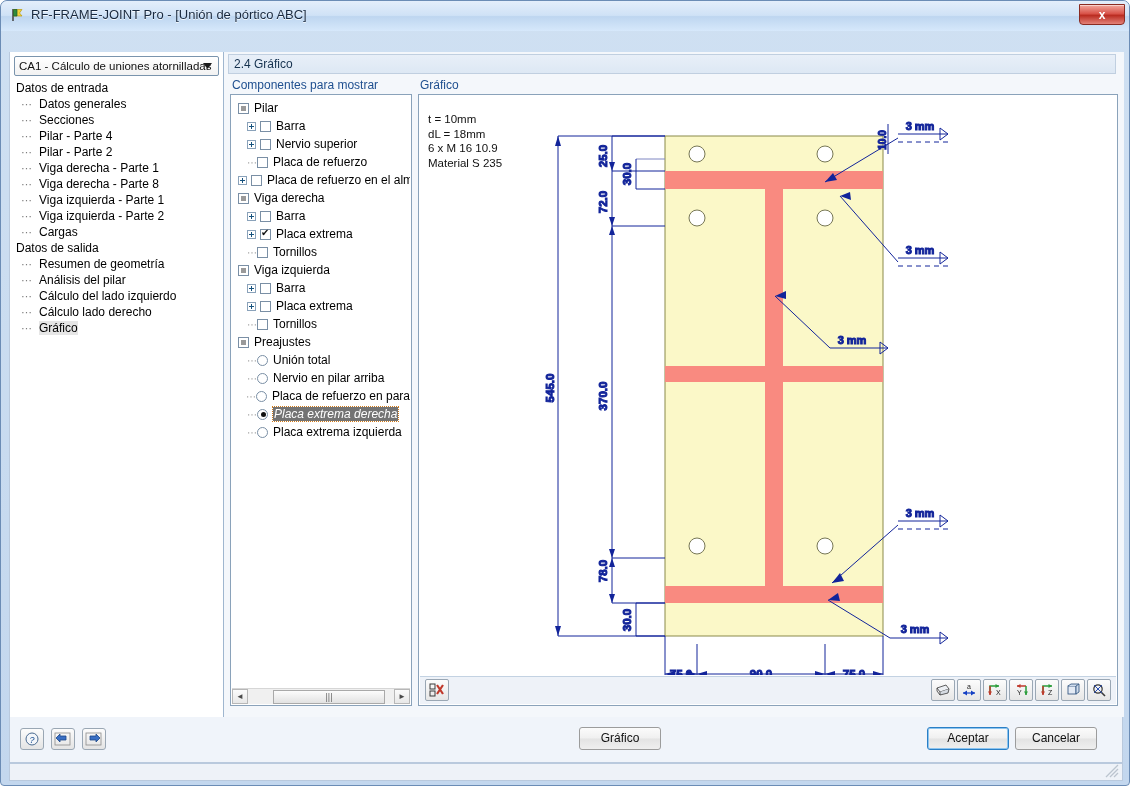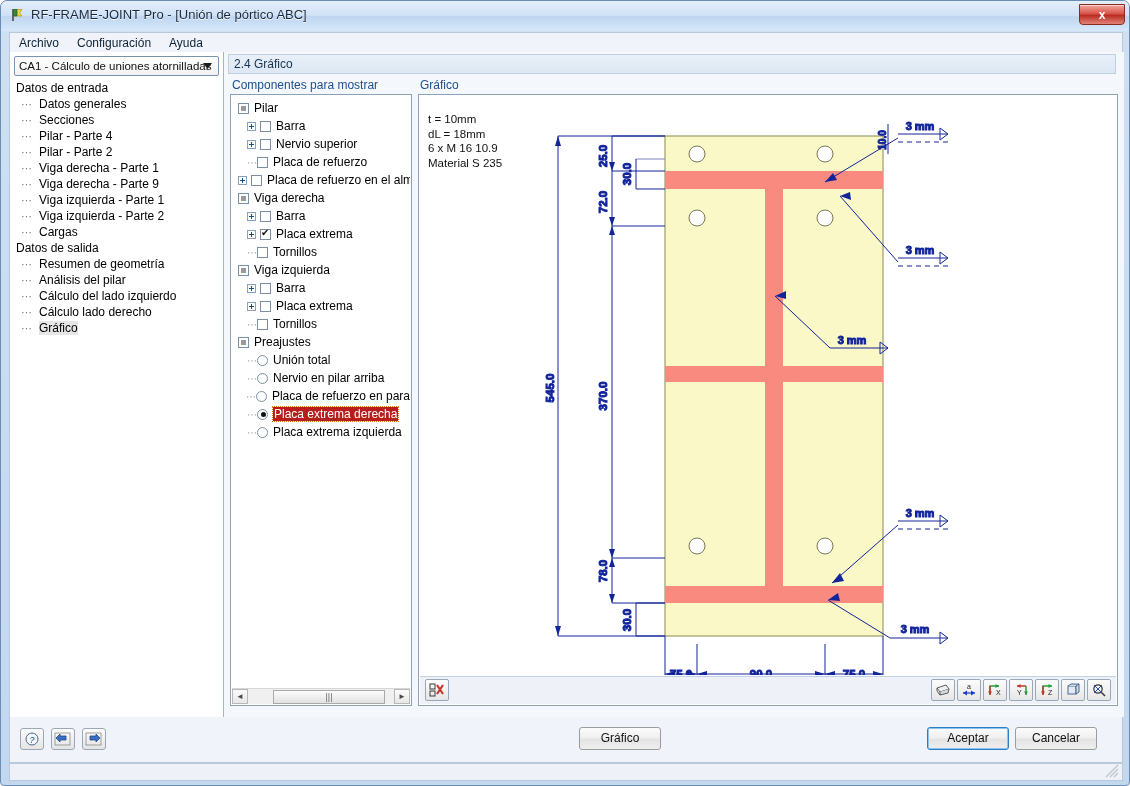--- a/index.html
+++ b/index.html
@@ -145,21 +145,21 @@
   }
   .radio {
     width: 11px; height: 11px; border: 1px solid #7a8fa5; background: #fff;
     border-radius: 50%; margin-right: 5px; position: relative; flex: 0 0 auto;
   }
   .radio.on::after {
     content: ""; position: absolute; left: 2.5px; top: 2.5px;
     width: 5px; height: 5px; border-radius: 50%; background: #111;
   }
   .ctree-row.sel .rlabel {
-    background: #b91c1c; color: #fff; outline: 1px dotted #d07a1a; padding: 0 1px;
+    background: #737373; color: #fff; outline: 1px dotted #d07a1a; padding: 0 1px; font-style: italic;
   }
   .tdots {
     width: 10px; display: inline-block; flex: 0 0 auto;
     color: #9a9a9a; font-size: 10px; text-align: center;
   }
   
   #ctree-hscroll {
     position: absolute; left: 1px; right: 1px; bottom: 1px; height: 16px;
     background: #f0f0f0; border-top: 1px solid #d6d6d6;
     display: flex; align-items: center;
@@ -244,25 +244,20 @@
       <svg width="16" height="16" viewBox="0 0 16 16">
         <path d="M3 2 L3 14" stroke="#4a4a4a" stroke-width="1.6" fill="none"></path>
         <path d="M3.5 2.5 L12 2.5 L9.5 6 L12 9 L3.5 9 Z" fill="#f5d33a" stroke="#b99a10" stroke-width=".7"></path>
         <path d="M3.5 2.5 L7 2.5 L7 9 L3.5 9 Z" fill="#2f8a3d" stroke="#1d5c28" stroke-width=".7"></path>
       </svg>
     </span>
     <div id="title-text">RF-FRAME-JOINT Pro - [Unión de pórtico ABC]</div>
     <div id="close-btn">x</div>
   </div>
 
-  <div id="menubar">
-    <div class="menu-item">Archivo</div>
-    <div class="menu-item">Configuración</div>
-    <div class="menu-item">Ayuda</div>
-  </div>
 
   <div id="body-area">
 
     <div id="nav-panel">
       <div id="nav-combo">
         <span>CA1 - Cálculo de uniones atornilladas</span>
         <span class="arrow">
           <svg width="9" height="6" viewBox="0 0 9 6">
               <path d="M0 0 L9 0 L4.5 6 Z" fill="#1b1b1b"></path>
             </svg>
@@ -285,21 +280,21 @@
         <div class="tree-leaf">
             <span class="dash">⋯</span>
             <span class="lbl">Pilar - Parte 2</span>
           </div>
         <div class="tree-leaf">
             <span class="dash">⋯</span>
             <span class="lbl">Viga derecha - Parte 1</span>
           </div>
         <div class="tree-leaf">
             <span class="dash">⋯</span>
-            <span class="lbl">Viga derecha - Parte 9</span>
+            <span class="lbl">Viga derecha - Parte 8</span>
           </div>
         <div class="tree-leaf">
             <span class="dash">⋯</span>
             <span class="lbl">Viga izquierda - Parte 1</span>
           </div>
         <div class="tree-leaf">
             <span class="dash">⋯</span>
             <span class="lbl">Viga izquierda - Parte 2</span>
           </div>
         <div class="tree-leaf">

